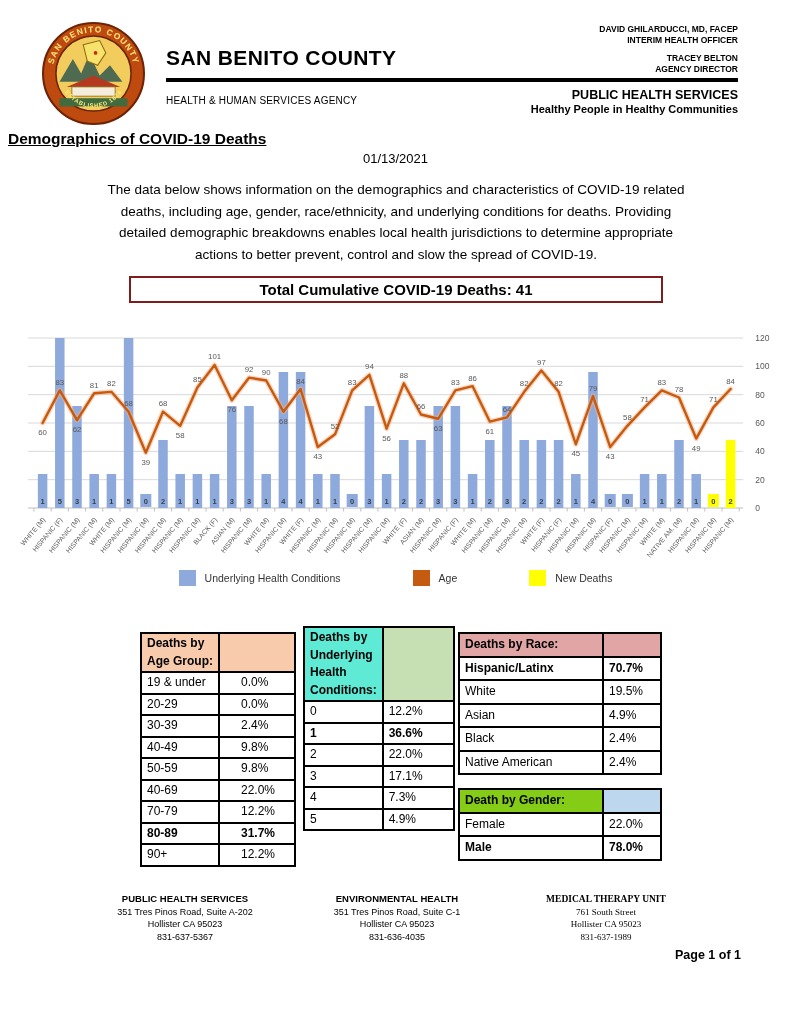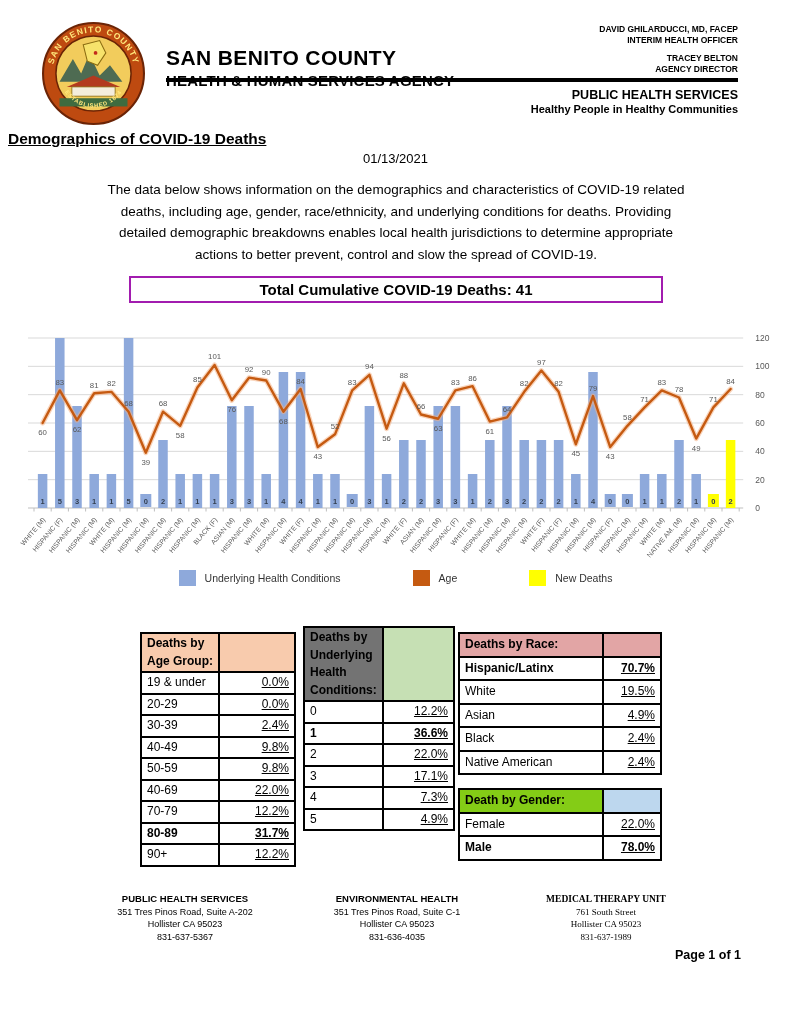--- a/index.html
+++ b/index.html
@@ -3,44 +3,44 @@
 <meta charset="utf-8">
 <style>
   html,body{margin:0;padding:0;background:#888;}
   #page{position:relative;width:791px;height:1024px;background:#ffffff;margin:0 auto;
         font-family:"Liberation Sans",sans-serif;color:#000;overflow:hidden;}
   .abs{position:absolute;}
 
   
   .county-name{left:166px;top:46px;font-size:21px;font-weight:bold;letter-spacing:.4px;}
   .divider{left:166px;top:78px;width:572px;height:4px;background:#000;}
-  .agency-name{left:166px;top:72px;font-size:15px;font-weight:bold;letter-spacing:.2px;}
+  .agency-name{left:166px;top:95px;font-size:10px;font-weight:normal;letter-spacing:.2px;}
   .officials{right:53px;top:24px;text-align:right;font-size:8.5px;font-weight:bold;line-height:11px;}
   .officials .blk{margin-bottom:7px;}
   .dept-name{right:53px;top:88px;font-size:12.5px;font-weight:bold;text-align:right;}
   .tagline{right:53px;top:103px;font-size:11px;font-weight:600;text-align:right;}
 
   
   .page-title{left:0;top:130px;width:100%;text-align:left;font-size:15.5px;font-weight:bold;text-decoration:underline;padding-left:8px;}
   .report-date{left:0;top:151px;width:100%;text-align:center;font-size:13px;}
   .intro{left:96px;top:179px;width:600px;text-align:center;font-size:13.5px;line-height:21.5px;font-weight:500;}
-  .total-box{left:129px;top:276px;width:530px;border:2px solid #a21caf;text-align:center;
+  .total-box{left:129px;top:276px;width:530px;border:2px solid #7f1d1d;text-align:center;
              font-size:15px;font-weight:bold;padding:3px 0;}
 
   
   .chart-wrap{left:14px;top:330px;width:770px;height:250px;}
   .legend{left:0;top:570px;width:100%;display:flex;justify-content:center;gap:72px;align-items:center;}
   .legend-item{display:flex;align-items:center;gap:9px;font-size:10.5px;color:#333;}
   .legend-swatch{width:17px;height:16px;display:inline-block;}
 
   
   table{border-collapse:collapse;font-size:12px;width:100%;}
   td{border:2px solid #000;padding:1px 5px;line-height:17.5px;vertical-align:middle;}
   .hdr td{font-weight:bold;}
-  .val{text-align:right;text-decoration:underline;}
+  .val{}
   tr.bold td{font-weight:bold;}
   .t-age{left:140px;top:632px;width:156px;}
   .t-age .val{width:48px;padding-left:21px;}
   .t-uhc{left:303px;top:626px;width:152px;}
   .t-uhc td:first-child{width:26px;}
   .t-race{left:458px;top:632px;width:204px;border-radius:21px;}
   .t-race .val{width:46px;}
   .t-race td{line-height:19.5px;}
   .t-gender{left:458px;top:788px;width:204px;}
   .t-gender .val{width:46px;}
@@ -385,21 +385,21 @@
             <td>90+</td>
             <td class="val">12.2%</td>
           </tr>
         </tbody>
       </table>
   </div>
   <div class="abs t-uhc">
     <table>
         <tbody id="tb-uhc">
           <tr class="hdr">
-            <td style="background: #737373;">Deaths by Underlying Health Conditions:</td>
+            <td style="background: #5eead4;">Deaths by Underlying Health Conditions:</td>
             <td style="background: rgb(198, 224, 180);"></td>
           </tr>
           <tr>
             <td>0</td>
             <td class="val">12.2%</td>
           </tr>
           <tr class="bold">
             <td>1</td>
             <td class="val">36.6%</td>
           </tr>

